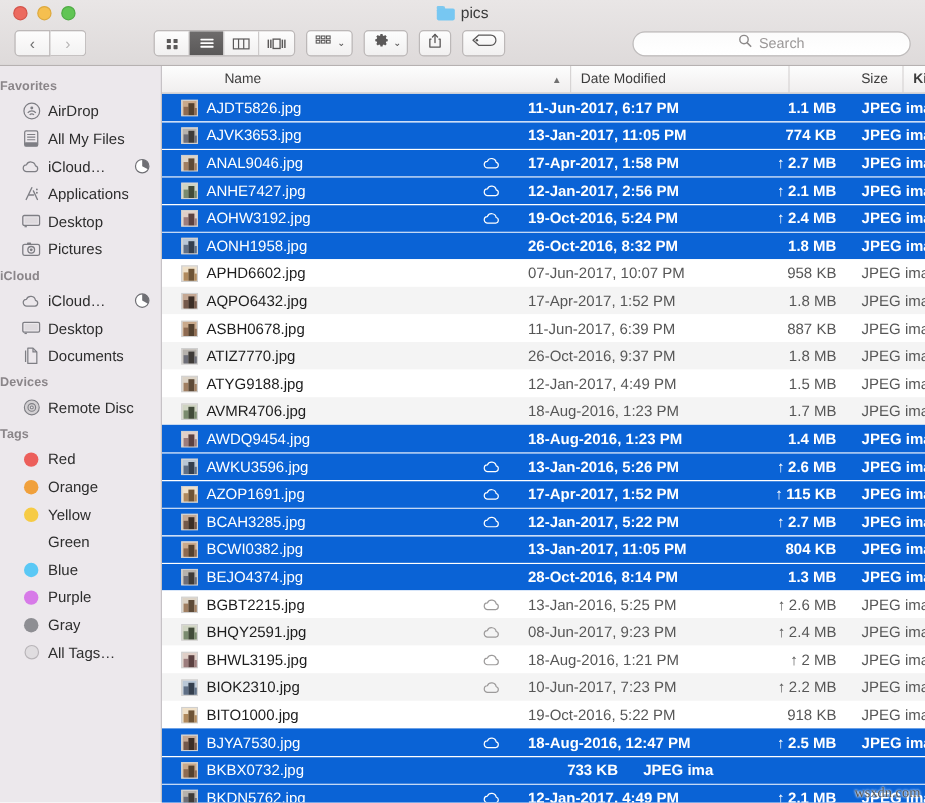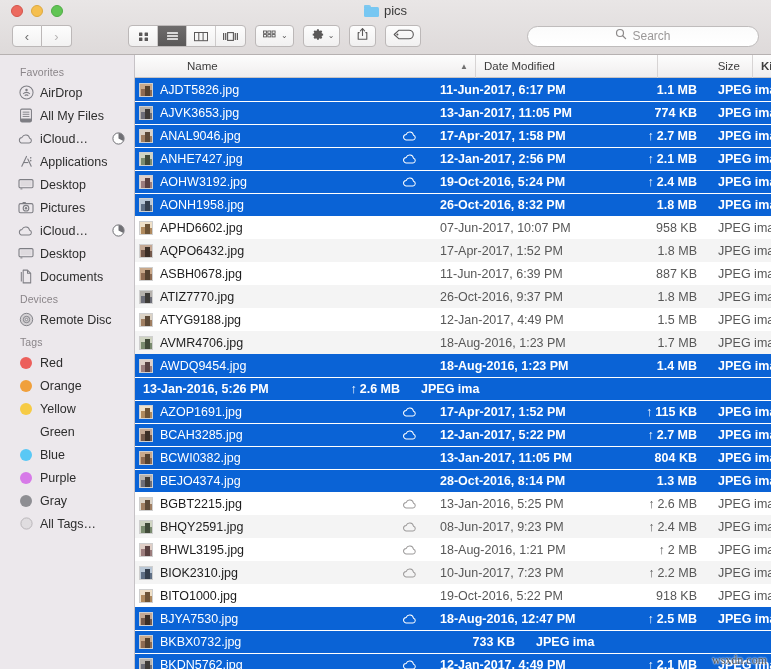--- a/index.html
+++ b/index.html
@@ -157,22 +157,22 @@
     flex: 0 0 135px;
     background: #ece8ec;
     border-right: 1px solid #c6c2c6;
     padding-top: 6px;
     overflow: hidden;
     position: relative;
   }
   .sb-header {
     font-size: 10.5px;
     color: #8a8589;
-    font-weight: normal;
-    padding: 5px 0 3px 20px;
+    font-weight: bold;
+    padding: 5px 0 3px 0;
     letter-spacing: 0.1px;
   }
   .sb-item {
     display: flex;
     align-items: center;
     height: 23px;
     padding-left: 18px;
     font-size: 12.5px;
     color: #2d2d2d;
     gap: 6px;
@@ -229,21 +229,21 @@
   }
   .row.even { background: #ffffff; }
   .row.odd  { background: #f4f4f4; }
   .row.sel  { background: #0a63d6; color: #ffffff; }
   .row.sel + .row.sel { box-shadow: inset 0 1px 0 #ffffff; }
 
   .cell { overflow: hidden; white-space: nowrap; }
   .cell-name {
     width: 297px; flex: 0 0 297px;
     display: flex; align-items: center;
-    padding-left: 4px;
+    padding-left: 16px;
     position: relative;
     text-align: center;
   }
   .thumb {
     width: 14px; height: 14px;
     flex: 0 0 14px;
     margin-right: 7px;
     border: 1px solid #cfcfcf;
     background: #e4e0dc;
     position: relative;
@@ -489,20 +489,21 @@
           <span class="sb-ico">
             <svg width="16" height="13" viewBox="0 0 16 13">
               <rect x="1" y="2.6" width="14" height="9.2" rx="1.6" fill="none" stroke="#7e7e84" stroke-width="1.1"></rect>
         <circle cx="8" cy="7.2" r="2.8" fill="none" stroke="#7e7e84" stroke-width="1.1"></circle>
         <circle cx="8" cy="7.2" r="1.2" fill="#7e7e84"></circle>
         <rect x="4.5" y="1" width="3.4" height="1.6" rx="0.6" fill="#7e7e84"></rect>
             </svg>
           </span>
           <span class="sb-label">Pictures</span>
         </div>
+        <div class="sb-header">iCloud</div>
         <div class="sb-item">
           <span class="sb-ico">
             <svg width="16" height="12" viewBox="0 0 17 12">
               <path d="M4.6 10.3a3 3 0 0 1-.3-6 4.2 4.2 0 0 1 8 .9 2.6 2.6 0 0 1-.4 5.1z" fill="none" stroke="#7e7e84" stroke-width="1.1" stroke-linejoin="round"></path>
             </svg>
           </span>
           <span class="sb-label">iCloud…</span>
           <span class="sb-pie"><svg width="13" height="13" viewBox="0 0 13 13">
         <circle cx="6.5" cy="6.5" r="5.6" fill="#ffffff" stroke="#6f6f74" stroke-width="1"></circle>
         <path d="M6.5 6.5 L6.5 0.9 A5.6 5.6 0 0 1 11.3 9.1 Z" fill="#6f6f74"></path>
@@ -796,20 +797,32 @@
           <i style="left:5px;top:2px;width:5px;height:12px;background:#5b4141"></i>
           <i style="left:10px;top:6px;width:4px;height:8px;background:#9c7d7d"></i>
               </span>
               <span>AWDQ9454.jpg</span>
             </div>
             <div class="cell cell-date">18-Aug-2016, 1:23 PM</div>
             <div class="cell cell-size"><span>1.4 MB</span></div>
             <div class="cell cell-kind">JPEG ima</div>
           </div>
           <div class="row sel">
+            <div class="cell cell-name">
+              <span class="thumb">
+                <i style="left:0;top:0;right:0;bottom:0;background:#b9c7d6"></i>
+          <i style="left:1px;top:5px;width:4px;height:9px;background:#5f6f85"></i>
+          <i style="left:5px;top:2px;width:5px;height:12px;background:#343f4e"></i>
+          <i style="left:10px;top:6px;width:4px;height:8px;background:#5f6f85"></i>
+              </span>
+              <span>AWKU3596.jpg</span>
+              <span class="cloud"><svg width="16" height="11" viewBox="0 0 17 12">
+  <path d="M4.6 10.3a3 3 0 0 1-.3-6 4.2 4.2 0 0 1 8 .9 2.6 2.6 0 0 1-.4 5.1z" fill="none" stroke="#ffffff" stroke-width="1.1" stroke-linejoin="round"></path>
+                </svg></span>
+            </div>
             <div class="cell cell-date">13-Jan-2016, 5:26 PM</div>
             <div class="cell cell-size"><span class="up">↑</span><span>2.6 MB</span></div>
             <div class="cell cell-kind">JPEG ima</div>
           </div>
           <div class="row sel">
             <div class="cell cell-name">
               <span class="thumb">
                 <i style="left:0;top:0;right:0;bottom:0;background:#efe0c8"></i>
           <i style="left:1px;top:5px;width:4px;height:9px;background:#b08a5e"></i>
           <i style="left:5px;top:2px;width:5px;height:12px;background:#6e5436"></i>

